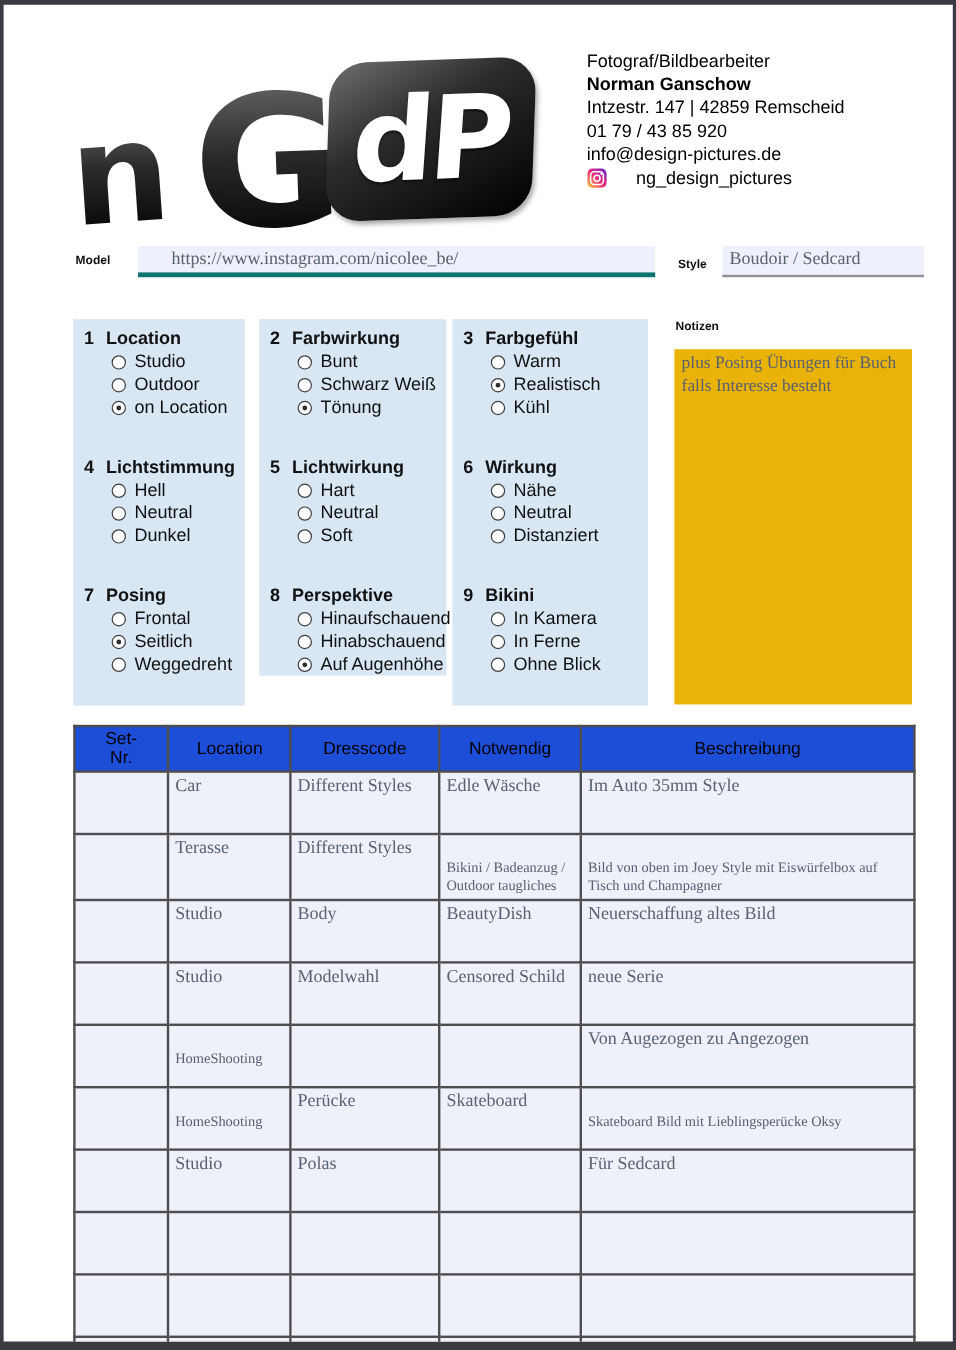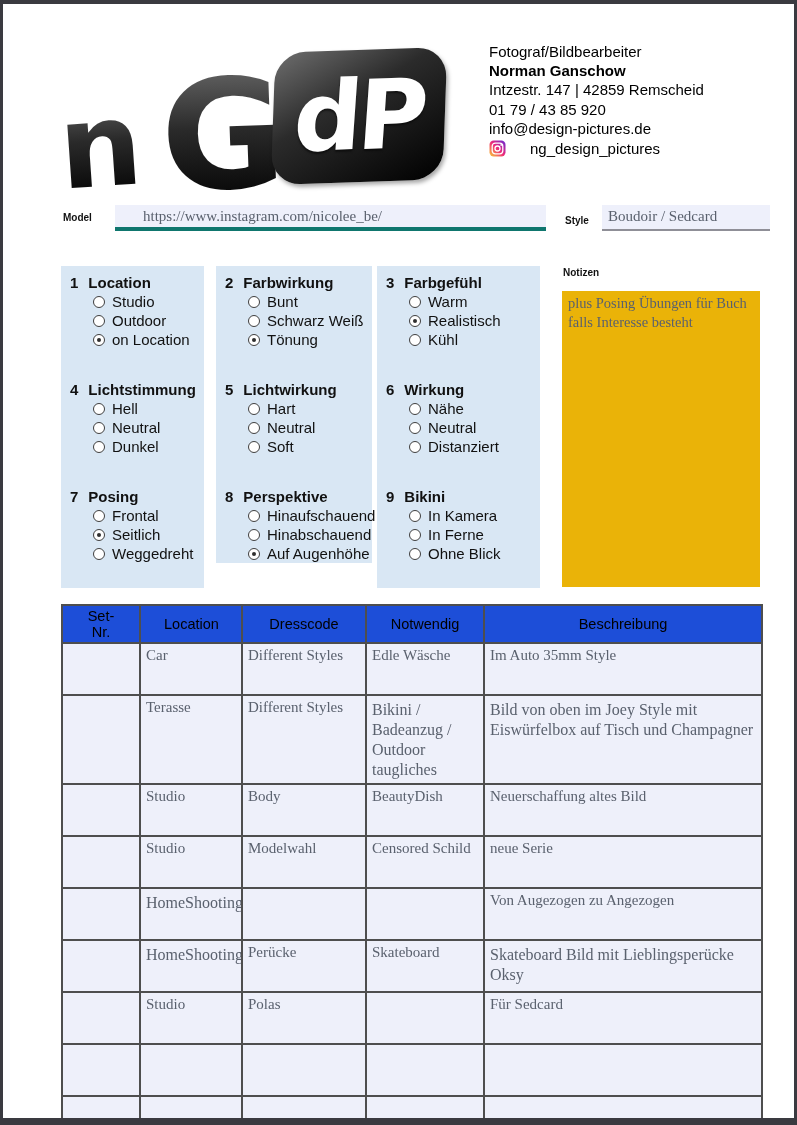--- a/index.html
+++ b/index.html
@@ -64,21 +64,21 @@
   .settable { position:absolute; left:58px; top:600px; width:700px; border-collapse:collapse; table-layout:fixed; border:2px solid #3f3f3f; }
   .settable th {
     background:#1d4ed8; font-weight:normal; font-size:14.5px; text-align:center;
     padding:2px 23px; height:22px; border:2px solid #4e4e4e; color:#000;
   }
   .settable td {
     background:#eef0fa; height:52px; vertical-align:top; padding:3px 5px;
     font-family:"Liberation Serif", serif; font-size:15px; color:#5a616e;
     border:2px solid #4e4e4e; overflow:hidden;
   }
-  .settable td.small { font-size:16px; line-height:1.25; padding-top:4px; }
+  .settable td.small { font-size:12px; line-height:1.25; padding-top:20px; }
 </style>
 </head>
 <body>
 
 <div class="page">
 
   <div class="logo">
     <span class="logo-letter logo-n">n</span>
     <span class="logo-letter logo-g">G</span>
     <div class="logo-box">

